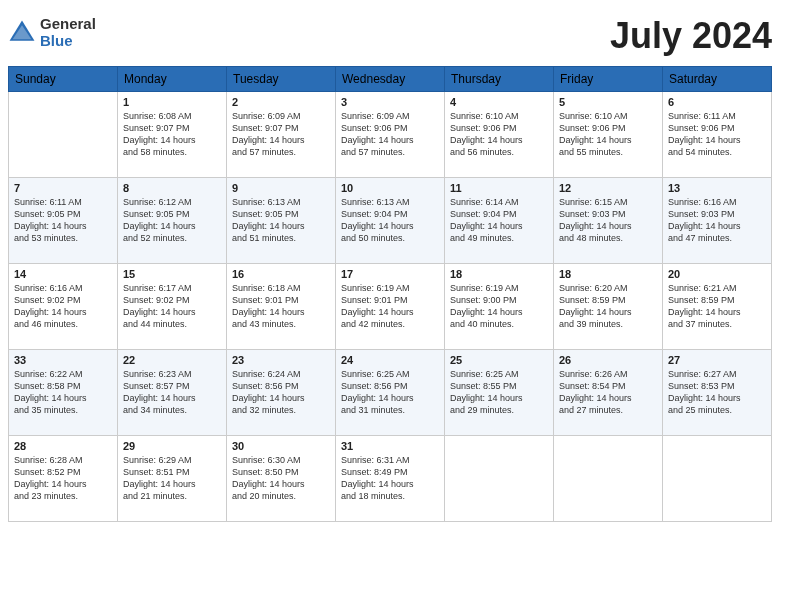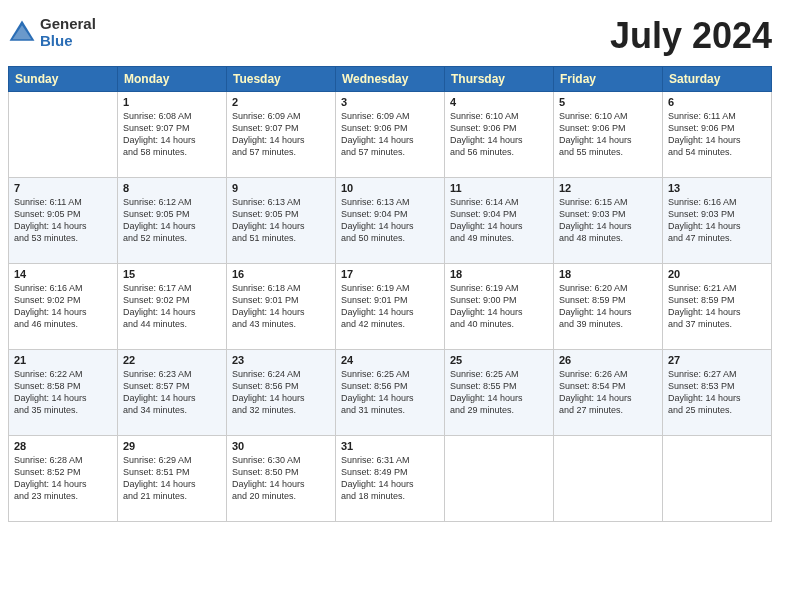--- a/index.html
+++ b/index.html
@@ -58,23 +58,23 @@
       font-size: 13px;
       color: #555;
     }
     .calendar {
       width: 100%;
       border-collapse: collapse;
       font-size: 10px;
     }
     .calendar thead tr th {
       background-color: #2a6db5;
-      color: #fef9c3;
+      color: #000000;
       font-size: 12px;
-      font-weight: bold;
+      font-weight: normal;
       padding: 5px 6px;
       text-align: left;
       border: 1px solid #1e5a9c;
     }
     .calendar tbody tr td {
       border: 1px solid #ccc;
       vertical-align: top;
       padding: 4px 5px;
       width: calc(100% / 7);
       min-height: 70px;
@@ -216,21 +216,21 @@
             <div class="day-number">18</div>
             <div class="day-info">Sunrise: 6:20 AM<br>Sunset: 8:59 PM<br>Daylight: 14 hours<br>and 39 minutes.</div>
           </td>
           <td>
             <div class="day-number">20</div>
             <div class="day-info">Sunrise: 6:21 AM<br>Sunset: 8:59 PM<br>Daylight: 14 hours<br>and 37 minutes.</div>
           </td>
         </tr>
         <tr>
           <td>
-            <div class="day-number">21</div>
+            <div class="day-number">33</div>
             <div class="day-info">Sunrise: 6:22 AM<br>Sunset: 8:58 PM<br>Daylight: 14 hours<br>and 35 minutes.</div>
           </td>
           <td>
             <div class="day-number">22</div>
             <div class="day-info">Sunrise: 6:23 AM<br>Sunset: 8:57 PM<br>Daylight: 14 hours<br>and 34 minutes.</div>
           </td>
           <td>
             <div class="day-number">23</div>
             <div class="day-info">Sunrise: 6:24 AM<br>Sunset: 8:56 PM<br>Daylight: 14 hours<br>and 32 minutes.</div>
           </td>

